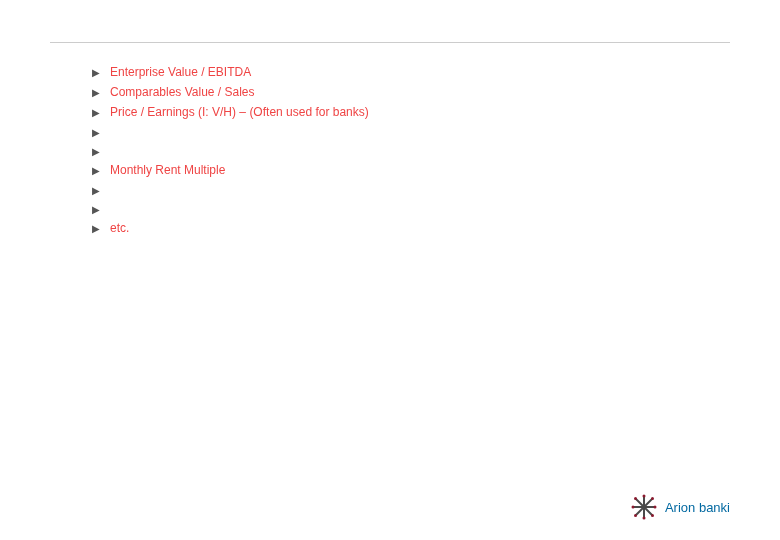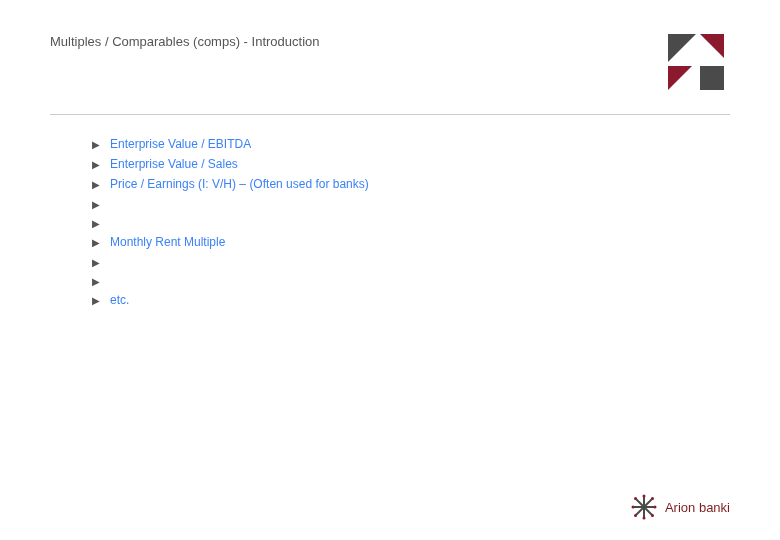--- a/index.html
+++ b/index.html
@@ -85,81 +85,63 @@
     .sub-arrow {
       color: #555555;
       font-size: 10px;
       margin-right: 8px;
       margin-top: 2px;
       min-width: 10px;
     }
 
     .sub-bullet-text {
       font-size: 12px;
-      color: #3b82f6;
+      color: #ef4444;
     }
 
     .footer {
       position: absolute;
       bottom: 20px;
       right: 50px;
       display: flex;
       align-items: center;
       gap: 8px;
     }
 
     .footer-logo-text {
       font-size: 13px;
-      color: #7f1d1d;
+      color: #0369a1;
       font-weight: normal;
     }
 
     
     .top-logo svg {
       width: 68px;
       height: 68px;
     }
   </style>
 </head>
 <body>
 
 <div class="page">
 
-  <div class="header">
-    <div class="title">Multiples / Comparables (comps) - Introduction</div>
-    <div class="top-logo">
-      
-      <svg viewBox="0 0 68 68" xmlns="http://www.w3.org/2000/svg" width="68" height="68">
-
-        <polygon points="6,6 34,6 6,34" fill="#4a4a4a"></polygon>
-
-        <polygon points="38,6 62,6 62,30" fill="#8B1A2F"></polygon>
-
-        <polygon points="6,38 30,38 6,62" fill="#8B1A2F"></polygon>
-
-        <polygon points="38,38 62,38 62,62 38,62" fill="#4a4a4a"></polygon>
-
-        <polygon points="34,6 62,6 62,34 34,34" fill="none"></polygon>
-      </svg>
-    </div>
-  </div>
 
   <hr class="divider">
 
   <div class="content">
 
 
     <ul class="sub-bullets">
     <li class="sub-bullet">
           <span class="sub-arrow">▶</span>
           <span class="sub-bullet-text">Enterprise Value / EBITDA</span>
         </li>
         <li class="sub-bullet">
           <span class="sub-arrow">▶</span>
-          <span class="sub-bullet-text">Enterprise Value / Sales</span>
+          <span class="sub-bullet-text">Comparables Value / Sales</span>
         </li>
         <li class="sub-bullet">
           <span class="sub-arrow">▶</span>
           <span class="sub-bullet-text">Price / Earnings (I: V/H) – (Often used for banks)</span>
         </li>
         <li class="sub-bullet">
           <span class="sub-arrow">▶</span>
         </li>
         <li class="sub-bullet">
           <span class="sub-arrow">▶</span>

